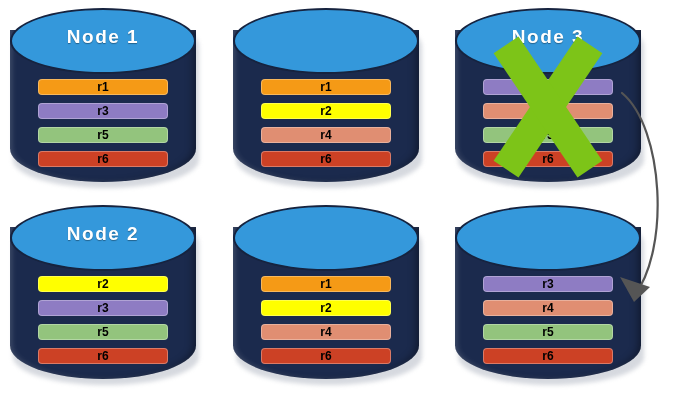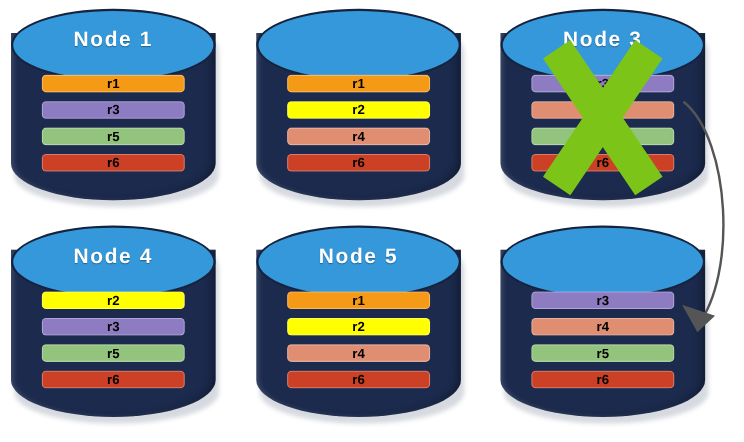--- a/index.html
+++ b/index.html
@@ -78,21 +78,21 @@
     font-family: "Liberation Sans", sans-serif;
     text-shadow: 0 1px 1px rgba(0,0,0,0.35);
     z-index: 4;
     pointer-events: none;
   }
 
   
   .records {
     position: absolute;
     left: 28px;
-    top: 60px;
+    top: 71px;
     width: 130px;
     z-index: 3;
   }
 
   .rec {
     position: relative;
     height: 16px;
     margin-bottom: 8px;
     border-radius: 4px;
     box-sizing: border-box;
@@ -181,33 +181,32 @@
         </div>
         <div class="fail-x">
           <div class="bar a" style="background: rgb(125, 196, 24);"></div>
           <div class="bar b" style="background: rgb(125, 196, 24);"></div>
         </div>
       </div>
       <div class="node" style="left: 10px; top: 205px;">
         <div class="cyl-shadow"></div>
         <div class="cyl-body" style="background: rgb(27, 42, 77);"></div>
         <div class="cyl-top" style="background: rgb(52, 152, 219);"></div>
-        <div class="node-title">Node 4</div>
+        <div class="node-title">Node 2</div>
         <div class="records">
           <div class="rec" style="background: rgb(255, 255, 0);">r2</div>
           <div class="rec" style="background: rgb(142, 124, 195);">r3</div>
           <div class="rec" style="background: rgb(147, 196, 125);">r5</div>
           <div class="rec" style="background: rgb(204, 65, 37);">r6</div>
         </div>
       </div>
       <div class="node" style="left: 233px; top: 205px;">
         <div class="cyl-shadow"></div>
         <div class="cyl-body" style="background: rgb(27, 42, 77);"></div>
         <div class="cyl-top" style="background: rgb(52, 152, 219);"></div>
-        <div class="node-title">Node 5</div>
         <div class="records">
           <div class="rec" style="background: rgb(245, 154, 22);">r1</div>
           <div class="rec" style="background: rgb(255, 255, 0);">r2</div>
           <div class="rec" style="background: rgb(224, 142, 114);">r4</div>
           <div class="rec" style="background: rgb(204, 65, 37);">r6</div>
         </div>
       </div>
       <div class="node" style="left: 455px; top: 205px;">
         <div class="cyl-shadow"></div>
         <div class="cyl-body" style="background: rgb(27, 42, 77);"></div>

